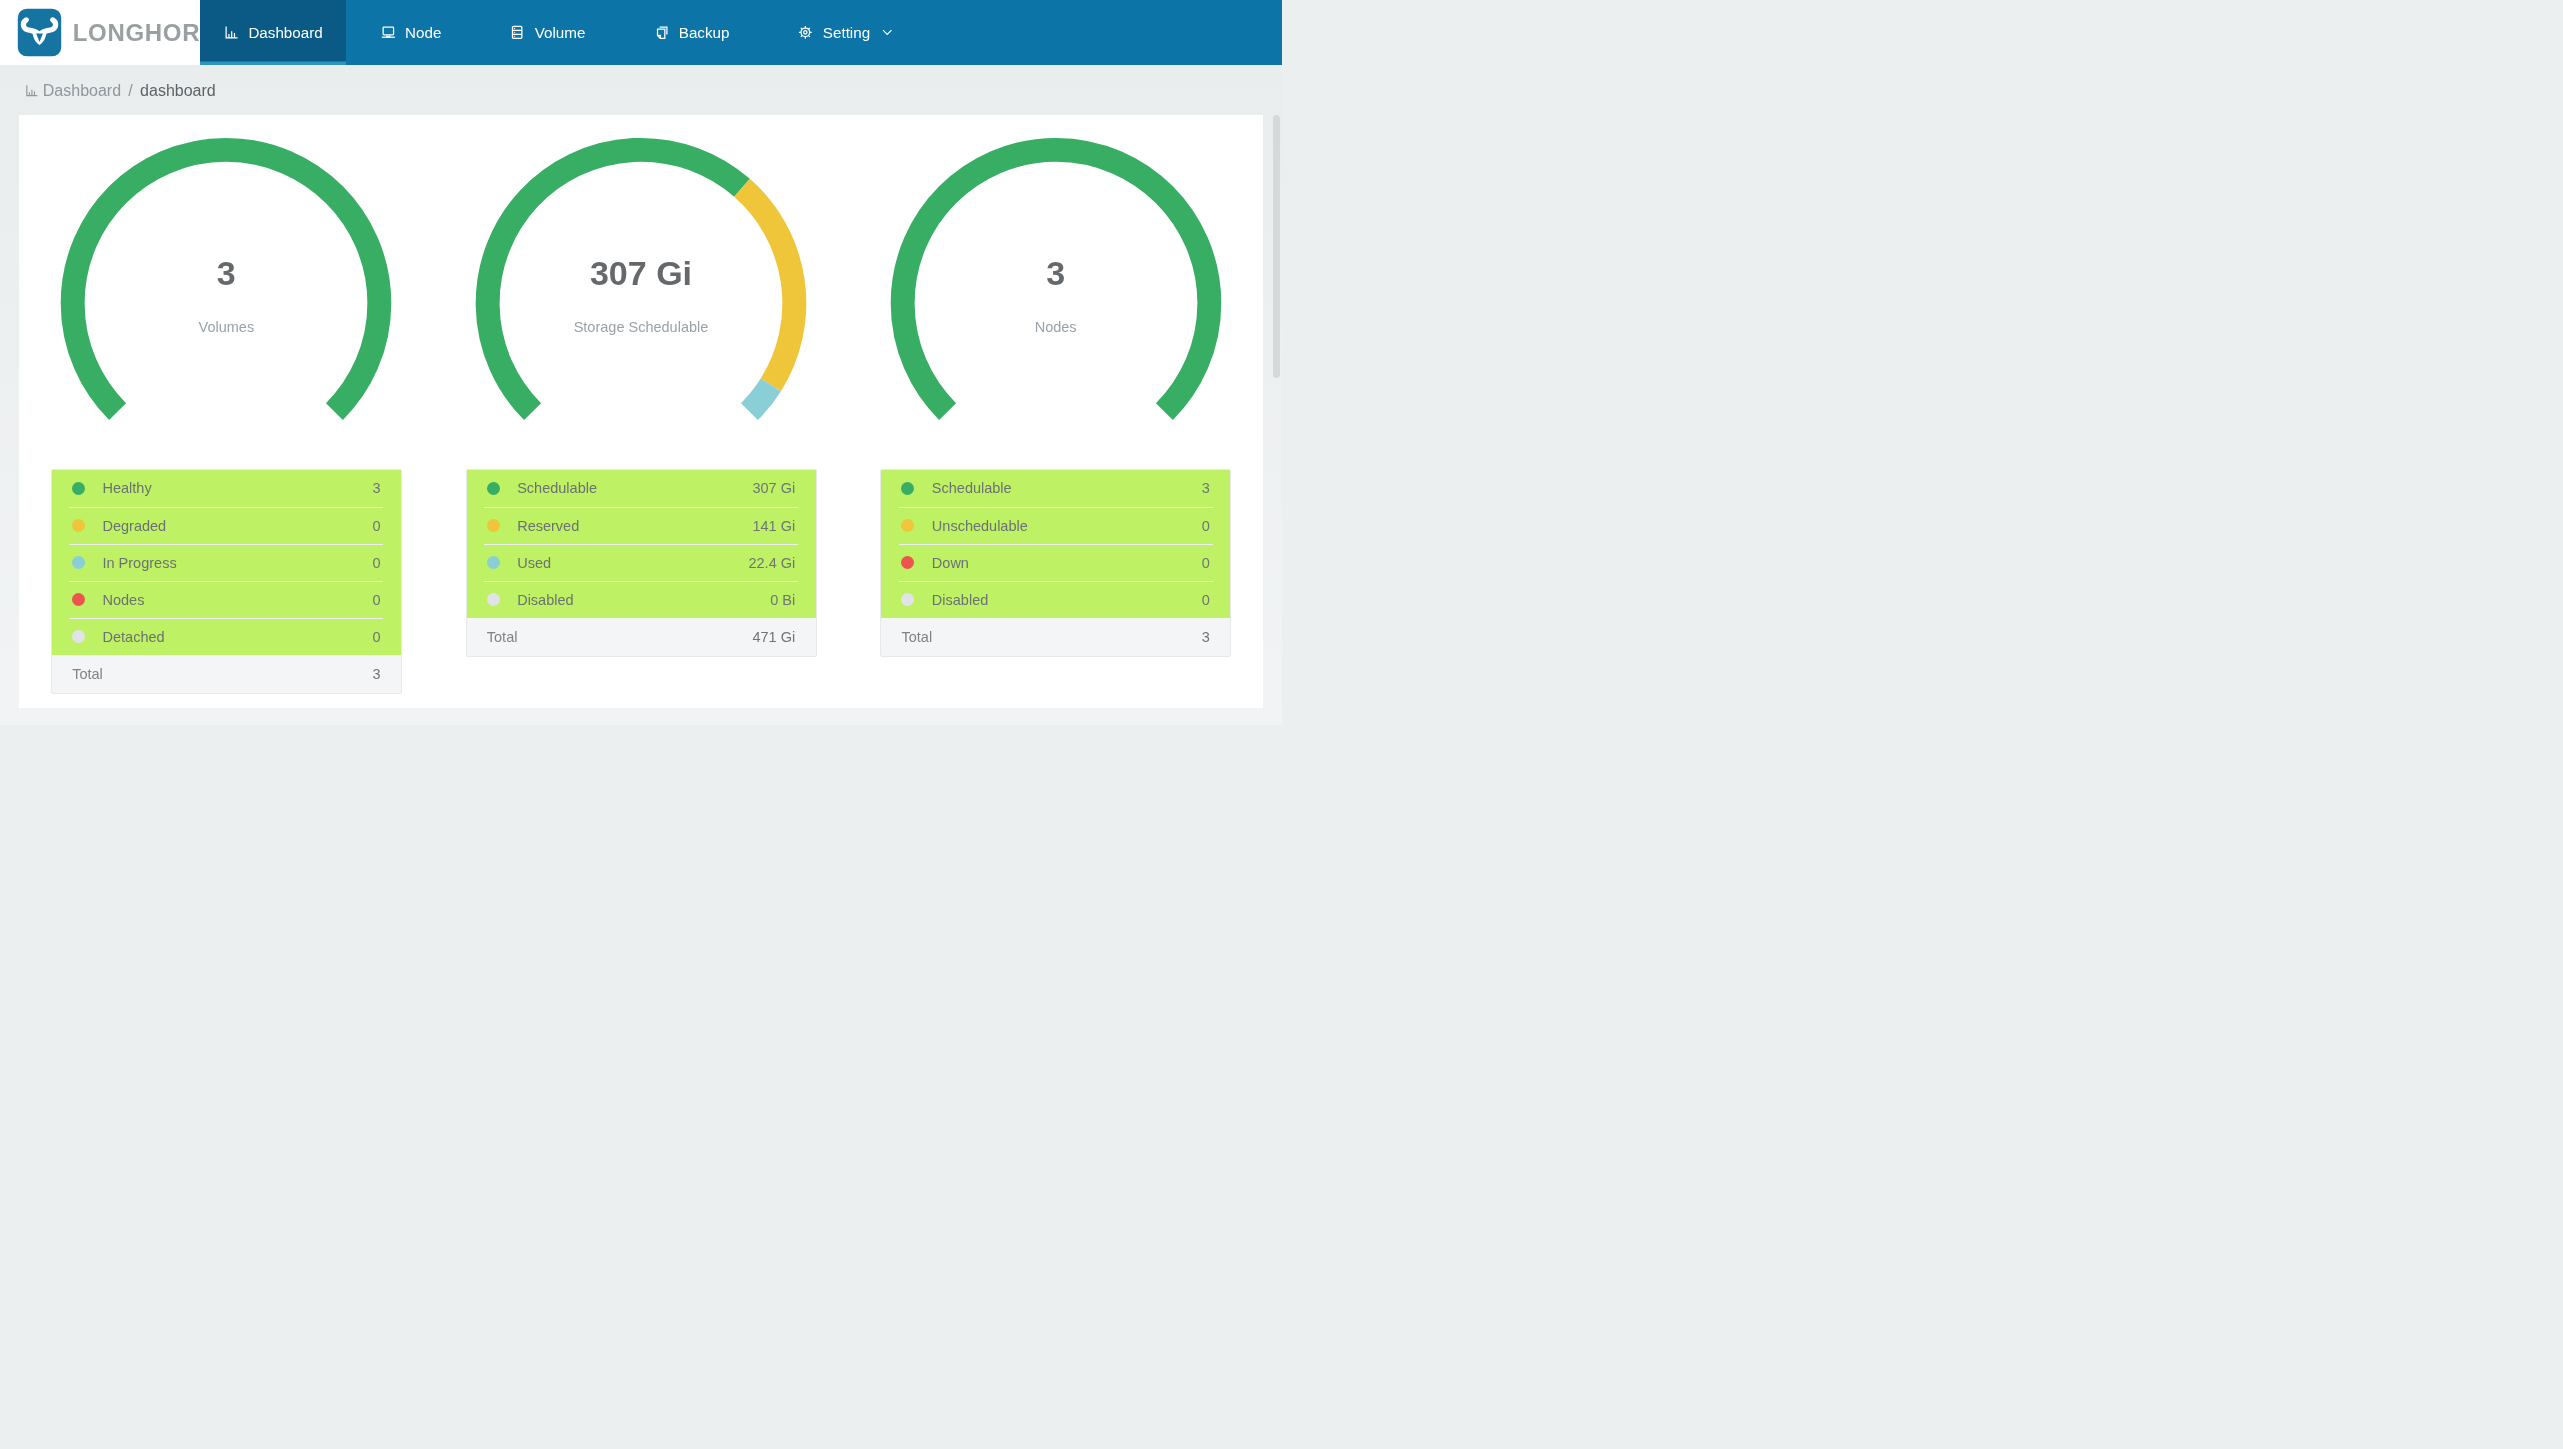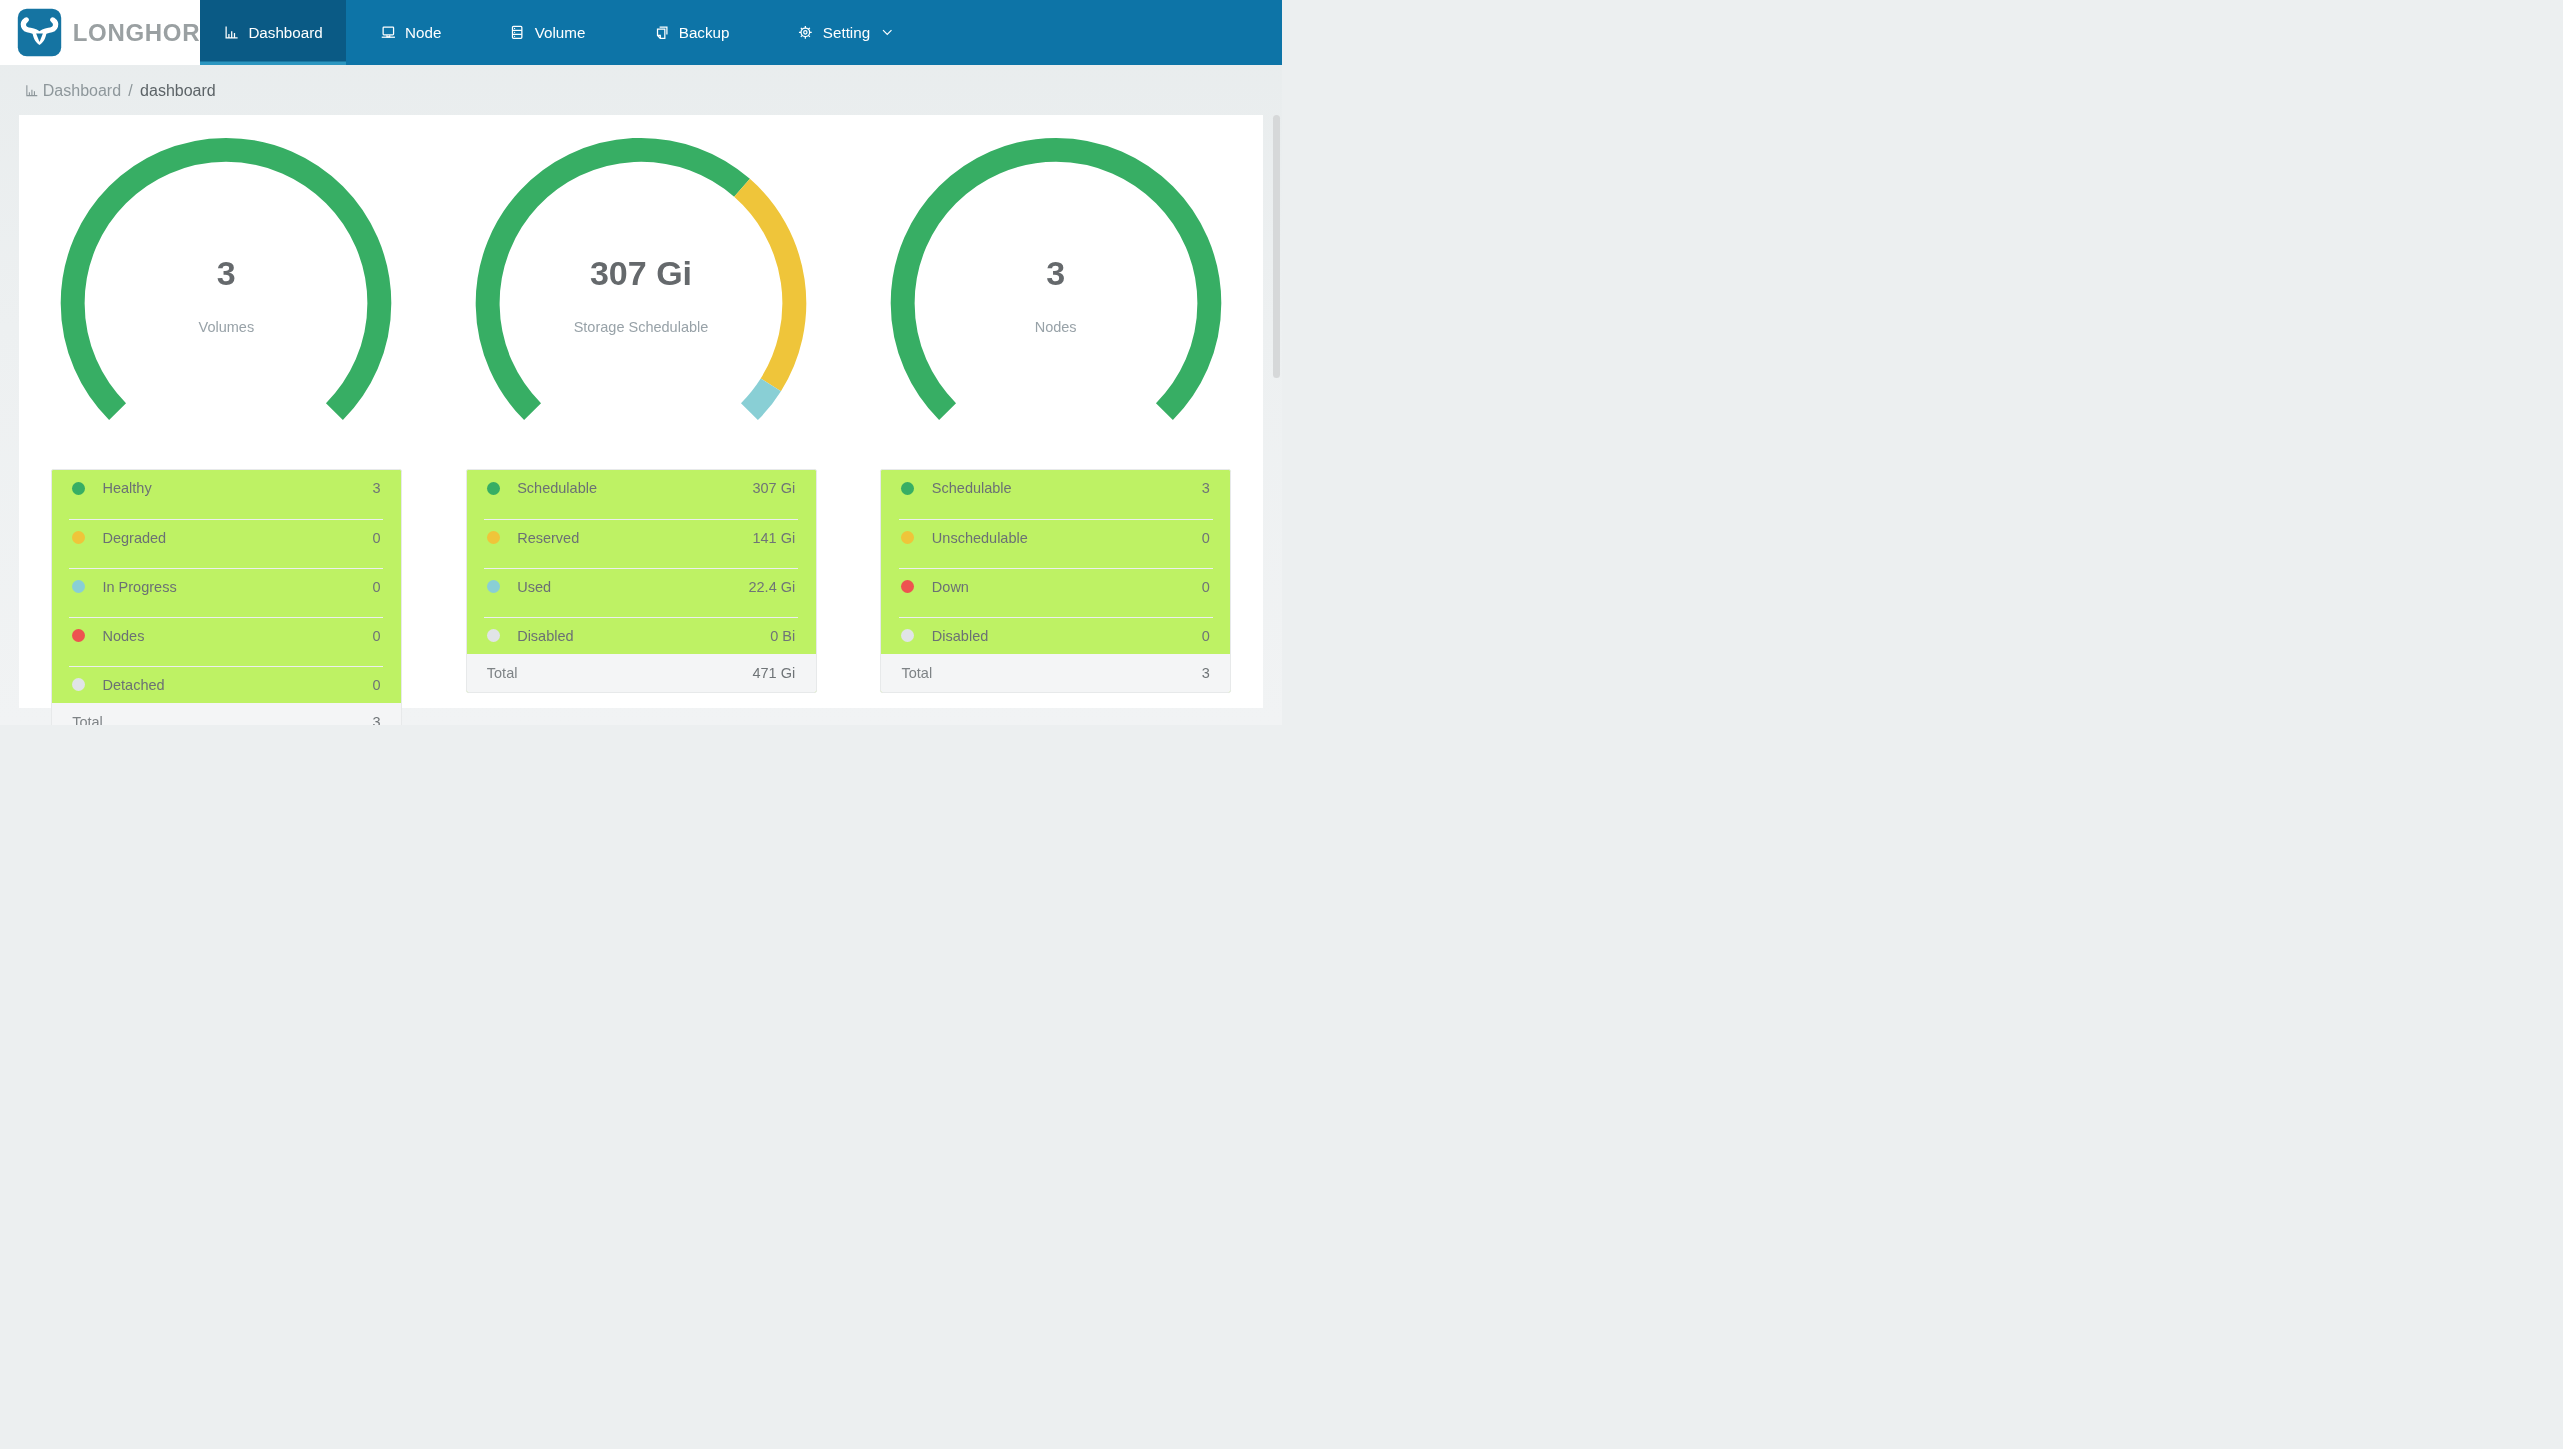--- a/index.html
+++ b/index.html
@@ -38,21 +38,21 @@
   .gauge-wrap { position:relative; width:348px; height:290px; margin-top:19.6px; flex:none; }
   .gauge-wrap svg { display:block; width:348px; height:290px; }
   .gauge-center { position:absolute; left:0; right:0; top:120px; text-align:center; pointer-events:none; }
   .gauge-value { font-size:34px; font-weight:700; color:#65696c; line-height:1.1; }
   .gauge-label { margin-top:27px; font-size:14.5px; color:#98a2a8; }
 
   .legend { width:351px; margin-top:44px; border:0.7px solid #e7e9ea; border-radius:2.2px;
             background:#bef264; overflow:hidden; flex:none; }
   .legend-rows { padding:0 17.4px; }
   .legend-row { display:flex; align-items:center; height:37px; padding:0 2.9px; }
-  .legend-row + .legend-row { border-top:0.7px solid #eceeef;margin-top:12px; }
+  .legend-row + .legend-row { border-top:0.7px solid #eceeef; }
   .dot { width:13px; height:13px; border-radius:50%; margin-right:17.4px; flex:none; background:#ccc; }
   .legend-label { flex:1 1 auto; font-size:14.5px; color:#6b7174; }
   .legend-value { font-size:14.5px; color:#6f7477; }
   .legend-total { display:flex; align-items:center; height:38px; padding:0 20.3px; background:#f4f5f6; }
   .legend-total .legend-label { color:#7e8386; }
 
   .scrollbar-thumb { position:absolute; right:2.2px; top:115px; width:7.3px; height:263px;
                      border-radius:3.6px; background:#d6d8d9; cursor:pointer; }
 </style>
 </head>

